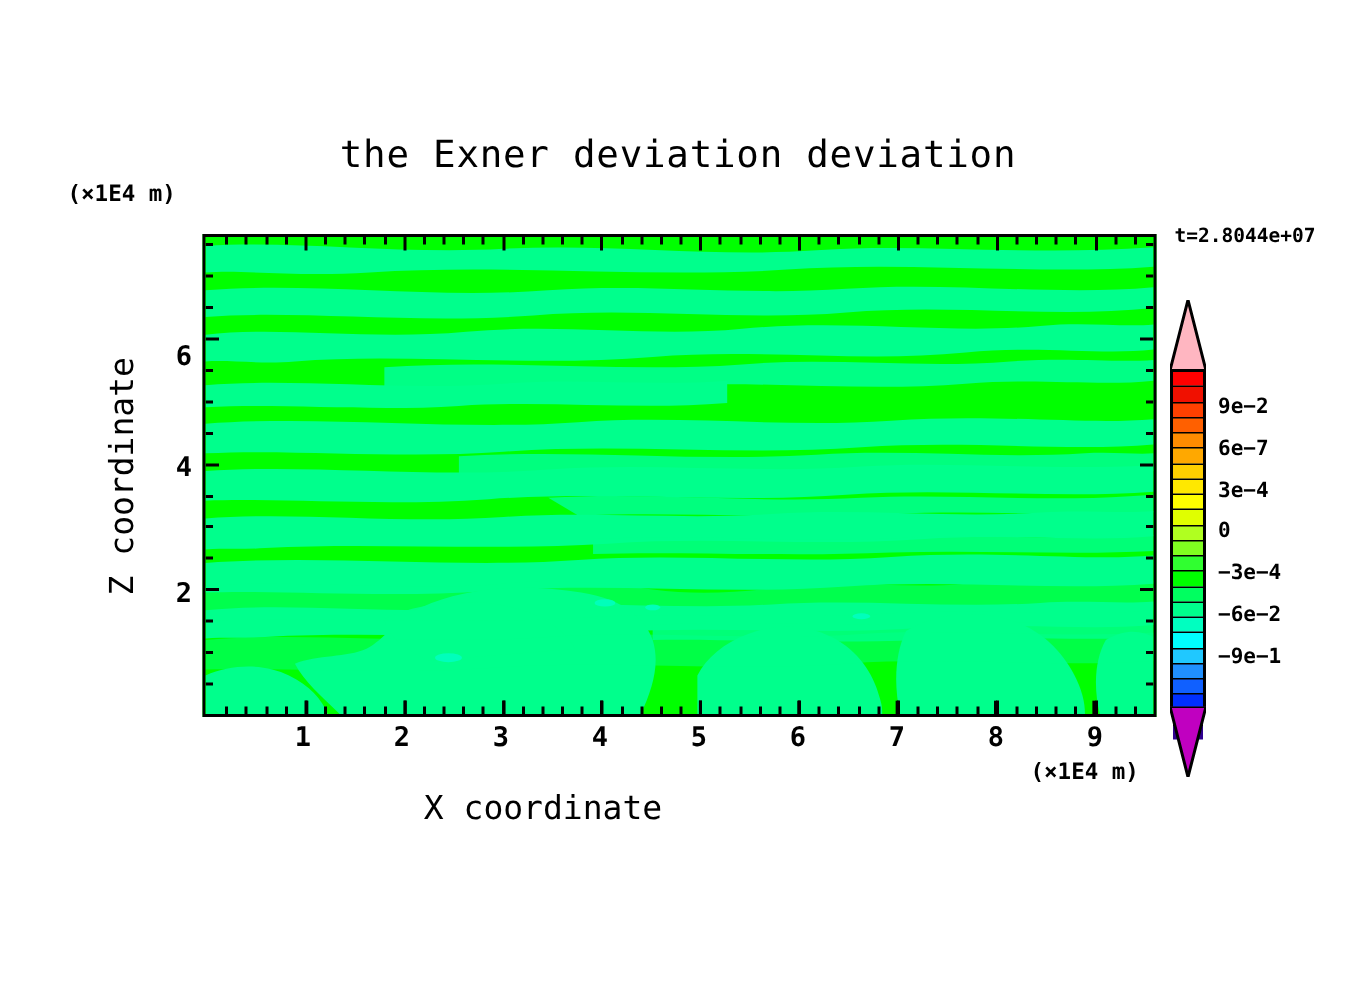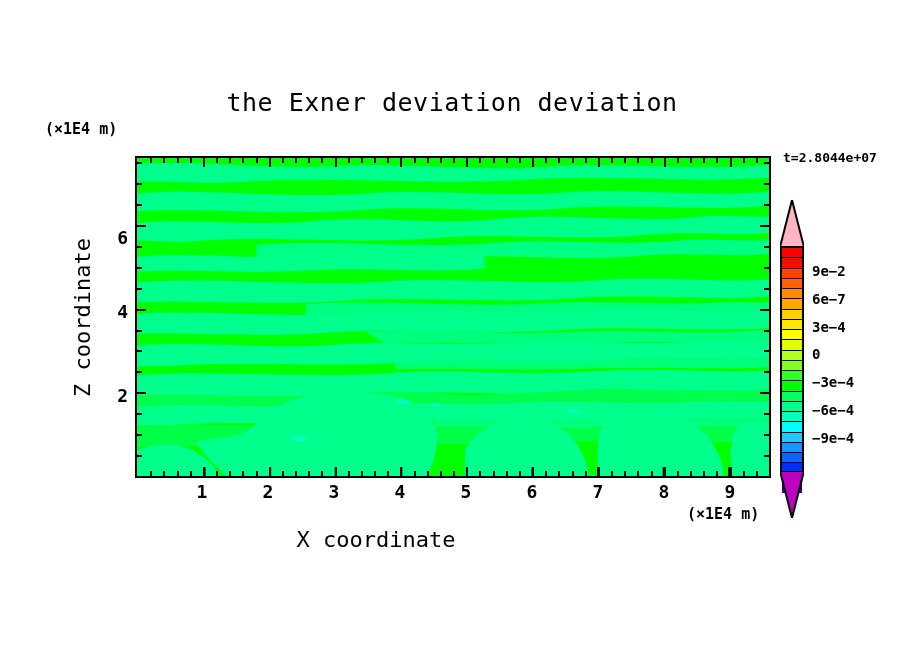--- a/index.html
+++ b/index.html
@@ -9,21 +9,21 @@
   .abs{position:absolute;}
 
   #title{left:0;top:88px;width:904px;text-align:center;font-size:25px;
          letter-spacing:.5px;color:#000;}
 
   #unit-top-left{left:45px;top:120px;font-size:15px;font-weight:bold;letter-spacing:0px;}
   #unit-bottom-right{left:687px;top:505px;font-size:15px;font-weight:bold;}
 
   #timestamp{left:783px;top:150px;font-size:13px;font-weight:bold;}
 
-  #xtitle{left:16px;top:527px;width:720px;text-align:center;font-size:22px;}
+  #xtitle{left:2px;top:527px;width:720px;text-align:center;font-size:22px;}
 
   #ztitle{left:-18px;top:305px;width:200px;text-align:center;font-size:22px;
           transform:rotate(-90deg);transform-origin:center center;}
 
   
   #plot{left:135px;top:156px;width:636px;height:322px;
         border:2px solid #000;box-sizing:border-box;overflow:hidden;
         background:#00ff00;}
   #field{position:absolute;left:0;top:0;width:100%;height:100%;}
 
@@ -292,16 +292,16 @@
     </div>
   <svg id="cap-bot" class="cap" viewBox="0 0 24 47" preserveAspectRatio="none">
     <polygon points="12,47 0,0 24,0" fill="#c000c0" stroke="#000" stroke-width="2"></polygon>
   </svg>
   <div id="cbar-labels">
       <div class="clab" style="top: 75.125px;">9e−2</div>
       <div class="clab" style="top: 102.875px;">6e−7</div>
       <div class="clab" style="top: 130.625px;">3e−4</div>
       <div class="clab" style="top: 158.375px;">0</div>
       <div class="clab" style="top: 186.125px;">−3e−4</div>
-      <div class="clab" style="top: 213.875px;">−6e−4</div>
-      <div class="clab" style="top: 241.625px;">−9e−4</div>
+      <div class="clab" style="top: 213.875px;">−6e−2</div>
+      <div class="clab" style="top: 241.625px;">−9e−1</div>
     </div>
 </div>
 
 </body></html>

